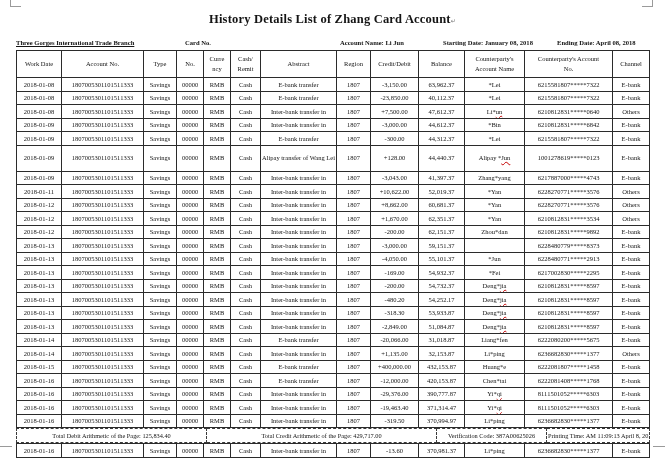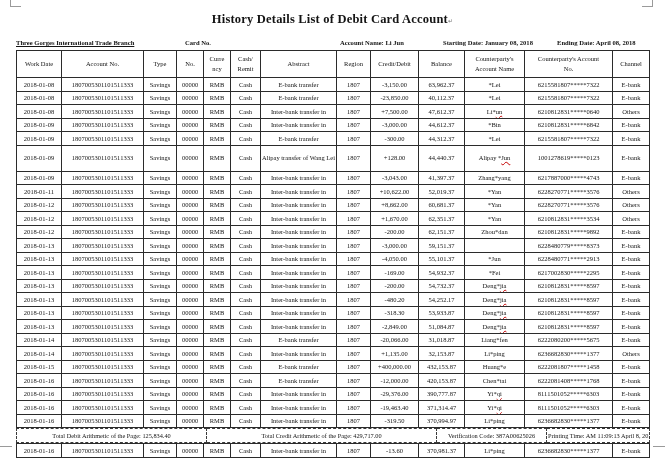--- a/index.html
+++ b/index.html
@@ -51,21 +51,21 @@
 </style>
 </head>
 <body>
 
 <div class="page">
   <div class="corner c-tl"></div>
   <div class="corner c-tr"></div>
   <div class="corner c-bl"></div>
   <div class="corner c-br"></div>
 
-  <div class="title"><span>History Details List of Debit Card Account</span><span class="pmark">↵</span></div>
+  <div class="title"><span>History Details List of Zhang Card Account</span><span class="pmark">↵</span></div>
 
   <div class="meta">
     <span class="m-branch">Three Gorges International Trade Branch</span>
     <span class="m-card">Card No.</span>
     <span class="m-acct">Account Name: Li Jun</span>
     <span class="m-start">Starting Date: January 08, 2018</span>
     <span class="m-end">Ending Date: April 08, 2018</span>
   </div>
 
   <div class="tables">

